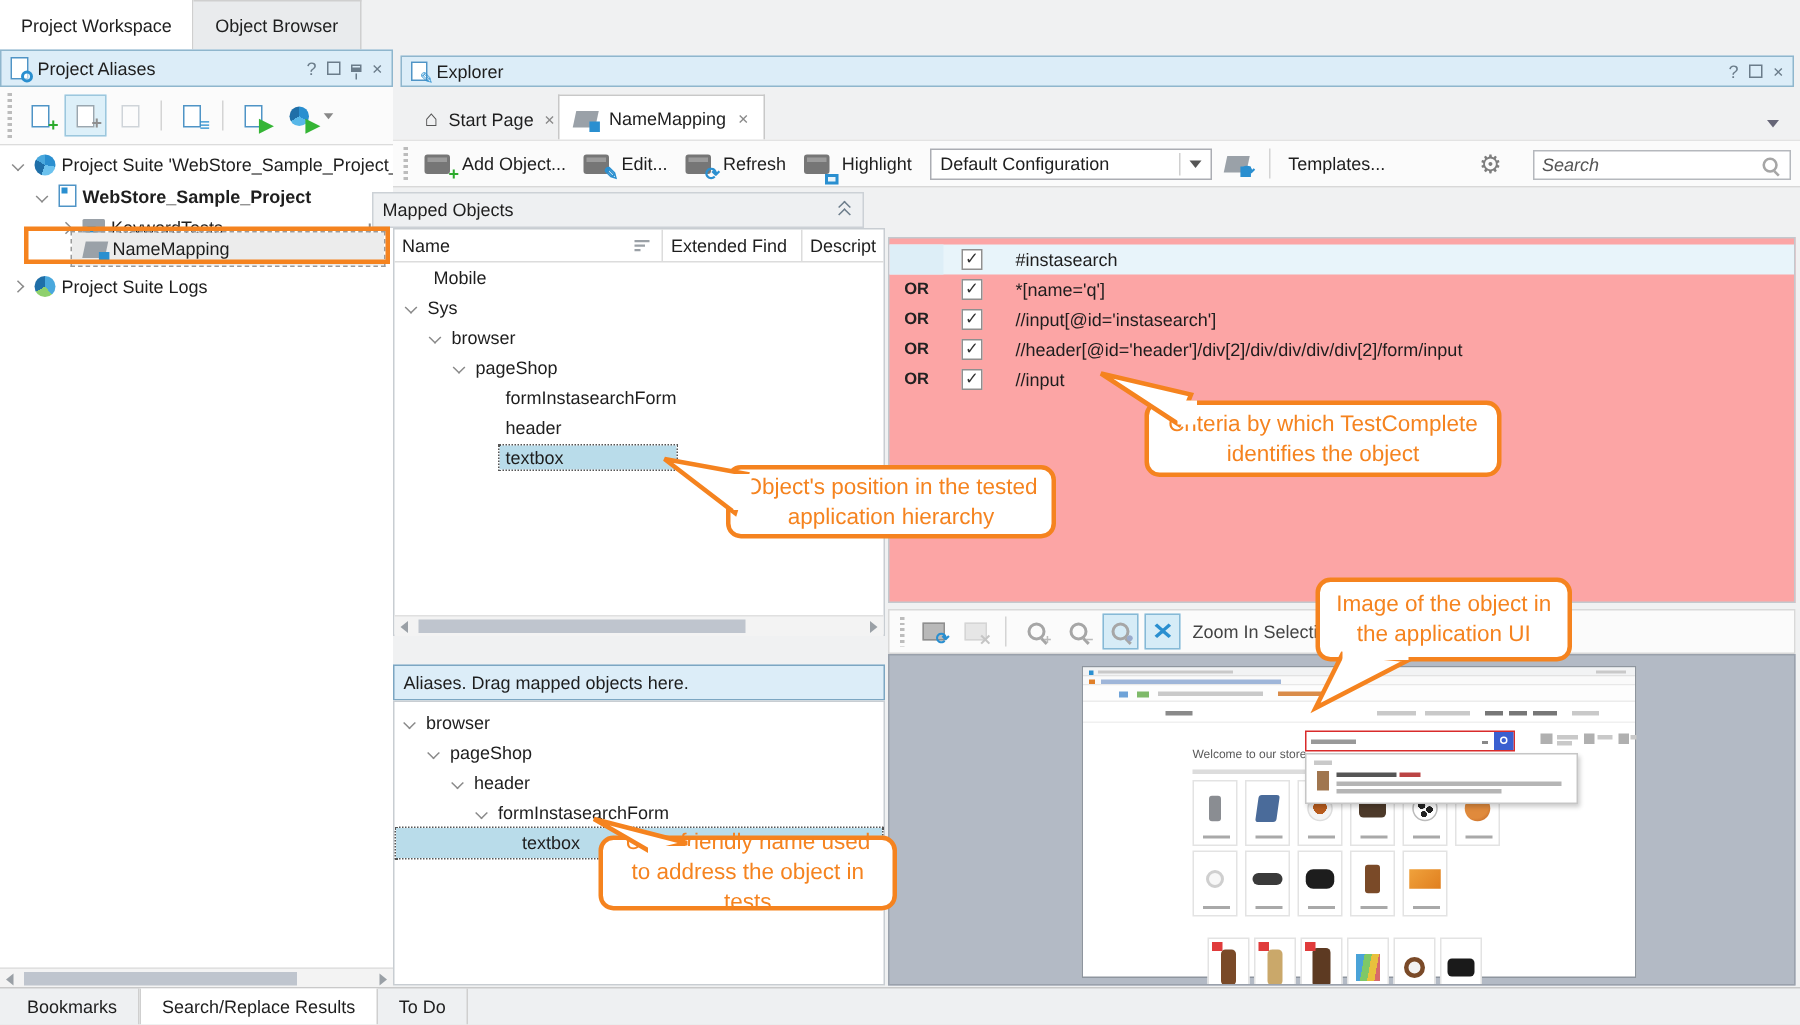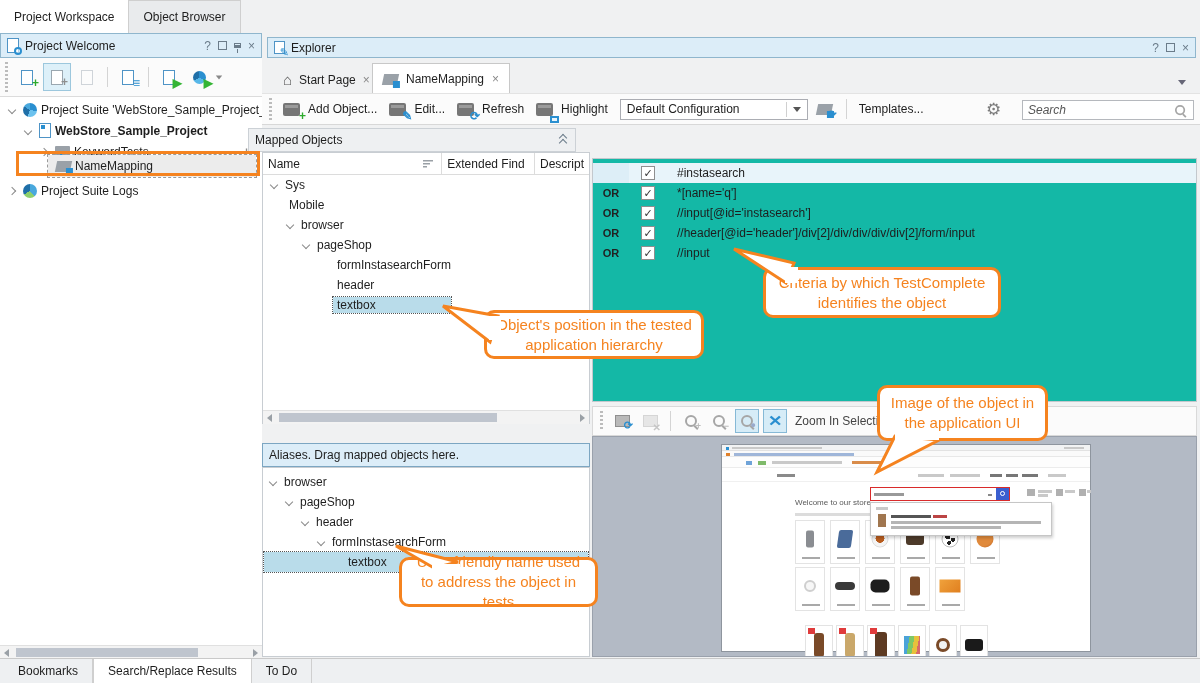--- a/index.html
+++ b/index.html
@@ -97,21 +97,21 @@
     </div>
     <div class="toptab inactive">
       <span>Object Browser</span>
     </div>
   </div>
 
   <div class="abs bluehdr" style="left:0;top:33px;width:262px;height:25px">
     <span class="pg">
         <span class="dot"></span>
       </span>
-    <span>Project Welcome</span>
+    <span>Project Aliases</span>
     <span class="winctl">
       <span>?</span>
       <span class="sq"></span>
       <span class="pin"></span>
       <span>×</span>
     </span>
   </div>
 
   <div class="abs flex" style="left:0;top:58px;width:262px;height:39px;background:#fbfbfb;border-bottom:1px solid #dcdcdc;gap:2px;padding:0 2px">
     <span class="grip"></span>
@@ -285,26 +285,26 @@
       </span>
       <span class="flex" style="width:95px;height:100%;border-right:1px solid #dcdcdc;padding:0 5px">
         <span>Extended Find</span>
       </span>
       <span class="flex" style="flex:1;height:100%;padding:0 5px">
         <span>Descript</span>
       </span>
     </div>
 
     <div style="position:relative;height:234px;overflow:hidden">
+      <div class="trow" style="padding-left:22px">
+        <span class="tlabel">Mobile</span>
+      </div>
       <div class="trow">
         <span class="chev down" style="margin-left:8px"></span>
         <span class="tlabel" style="margin-left:4px">Sys</span>
-      </div>
-      <div class="trow" style="padding-left:22px">
-        <span class="tlabel">Mobile</span>
       </div>
       <div class="trow">
         <span class="chev down" style="margin-left:24px"></span>
         <span class="tlabel" style="margin-left:4px">browser</span>
       </div>
       <div class="trow">
         <span class="chev down" style="margin-left:40px"></span>
         <span class="tlabel" style="margin-left:4px">pageShop</span>
       </div>
       <div class="trow" style="padding-left:70px">
@@ -343,21 +343,21 @@
     </div>
     <div class="trow">
       <span class="chev down" style="margin-left:55px"></span>
       <span class="tlabel" style="margin-left:4px">formInstasearchForm</span>
     </div>
     <div class="trow selrow" style="margin:0 1px">
       <span class="tlabel" style="padding-left:84px">textbox</span>
     </div>
   </div>
 
-  <div class="abs" style="left:592px;top:158px;width:605px;height:244px;background:#14b8a6;border:1px solid #c3c8cd;padding-top:4px">
+  <div class="abs" style="left:592px;top:158px;width:605px;height:244px;background:#fca5a5;border:1px solid #c3c8cd;padding-top:4px">
     <div class="crow" style="background:#e8f4fa">
       <span class="orcell" style="background:#ddeef7;height:100%;line-height:20px"></span>
       <span class="cb" style="margin-left:12px"></span>
       <span class="cval">#instasearch</span>
     </div>
     <div class="crow">
       <span class="orcell">OR</span>
       <span class="cb" style="margin-left:12px"></span>
       <span class="cval">*[name='q']</span>
     </div>

